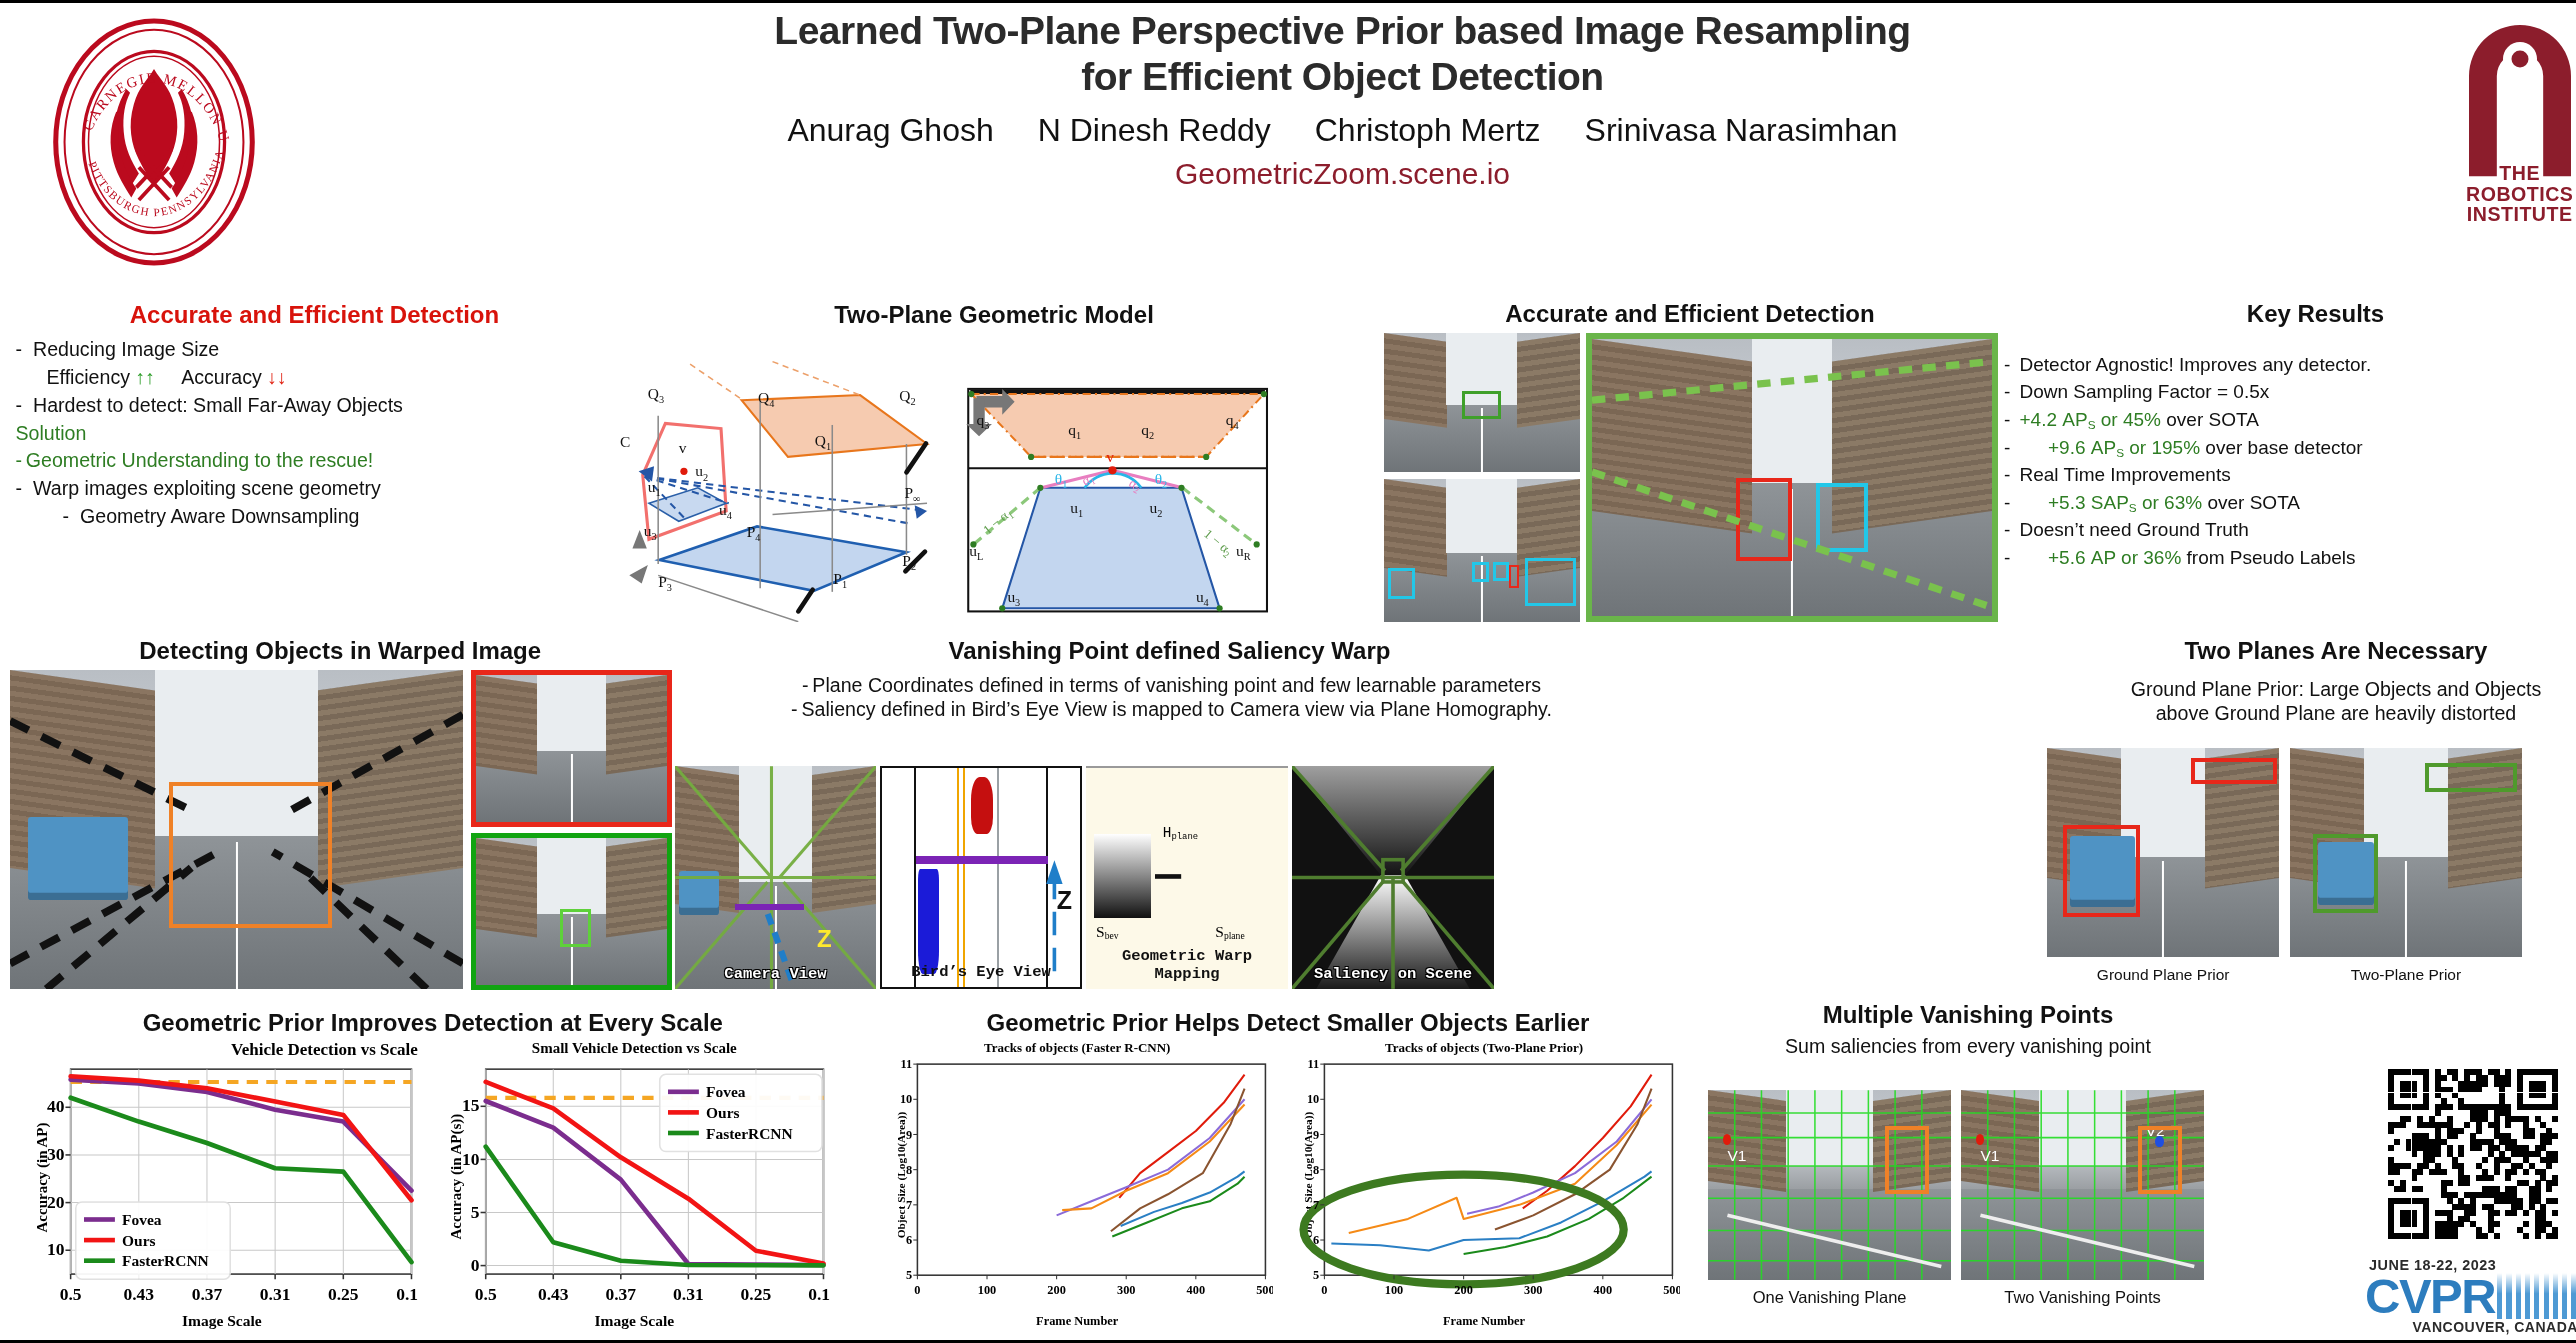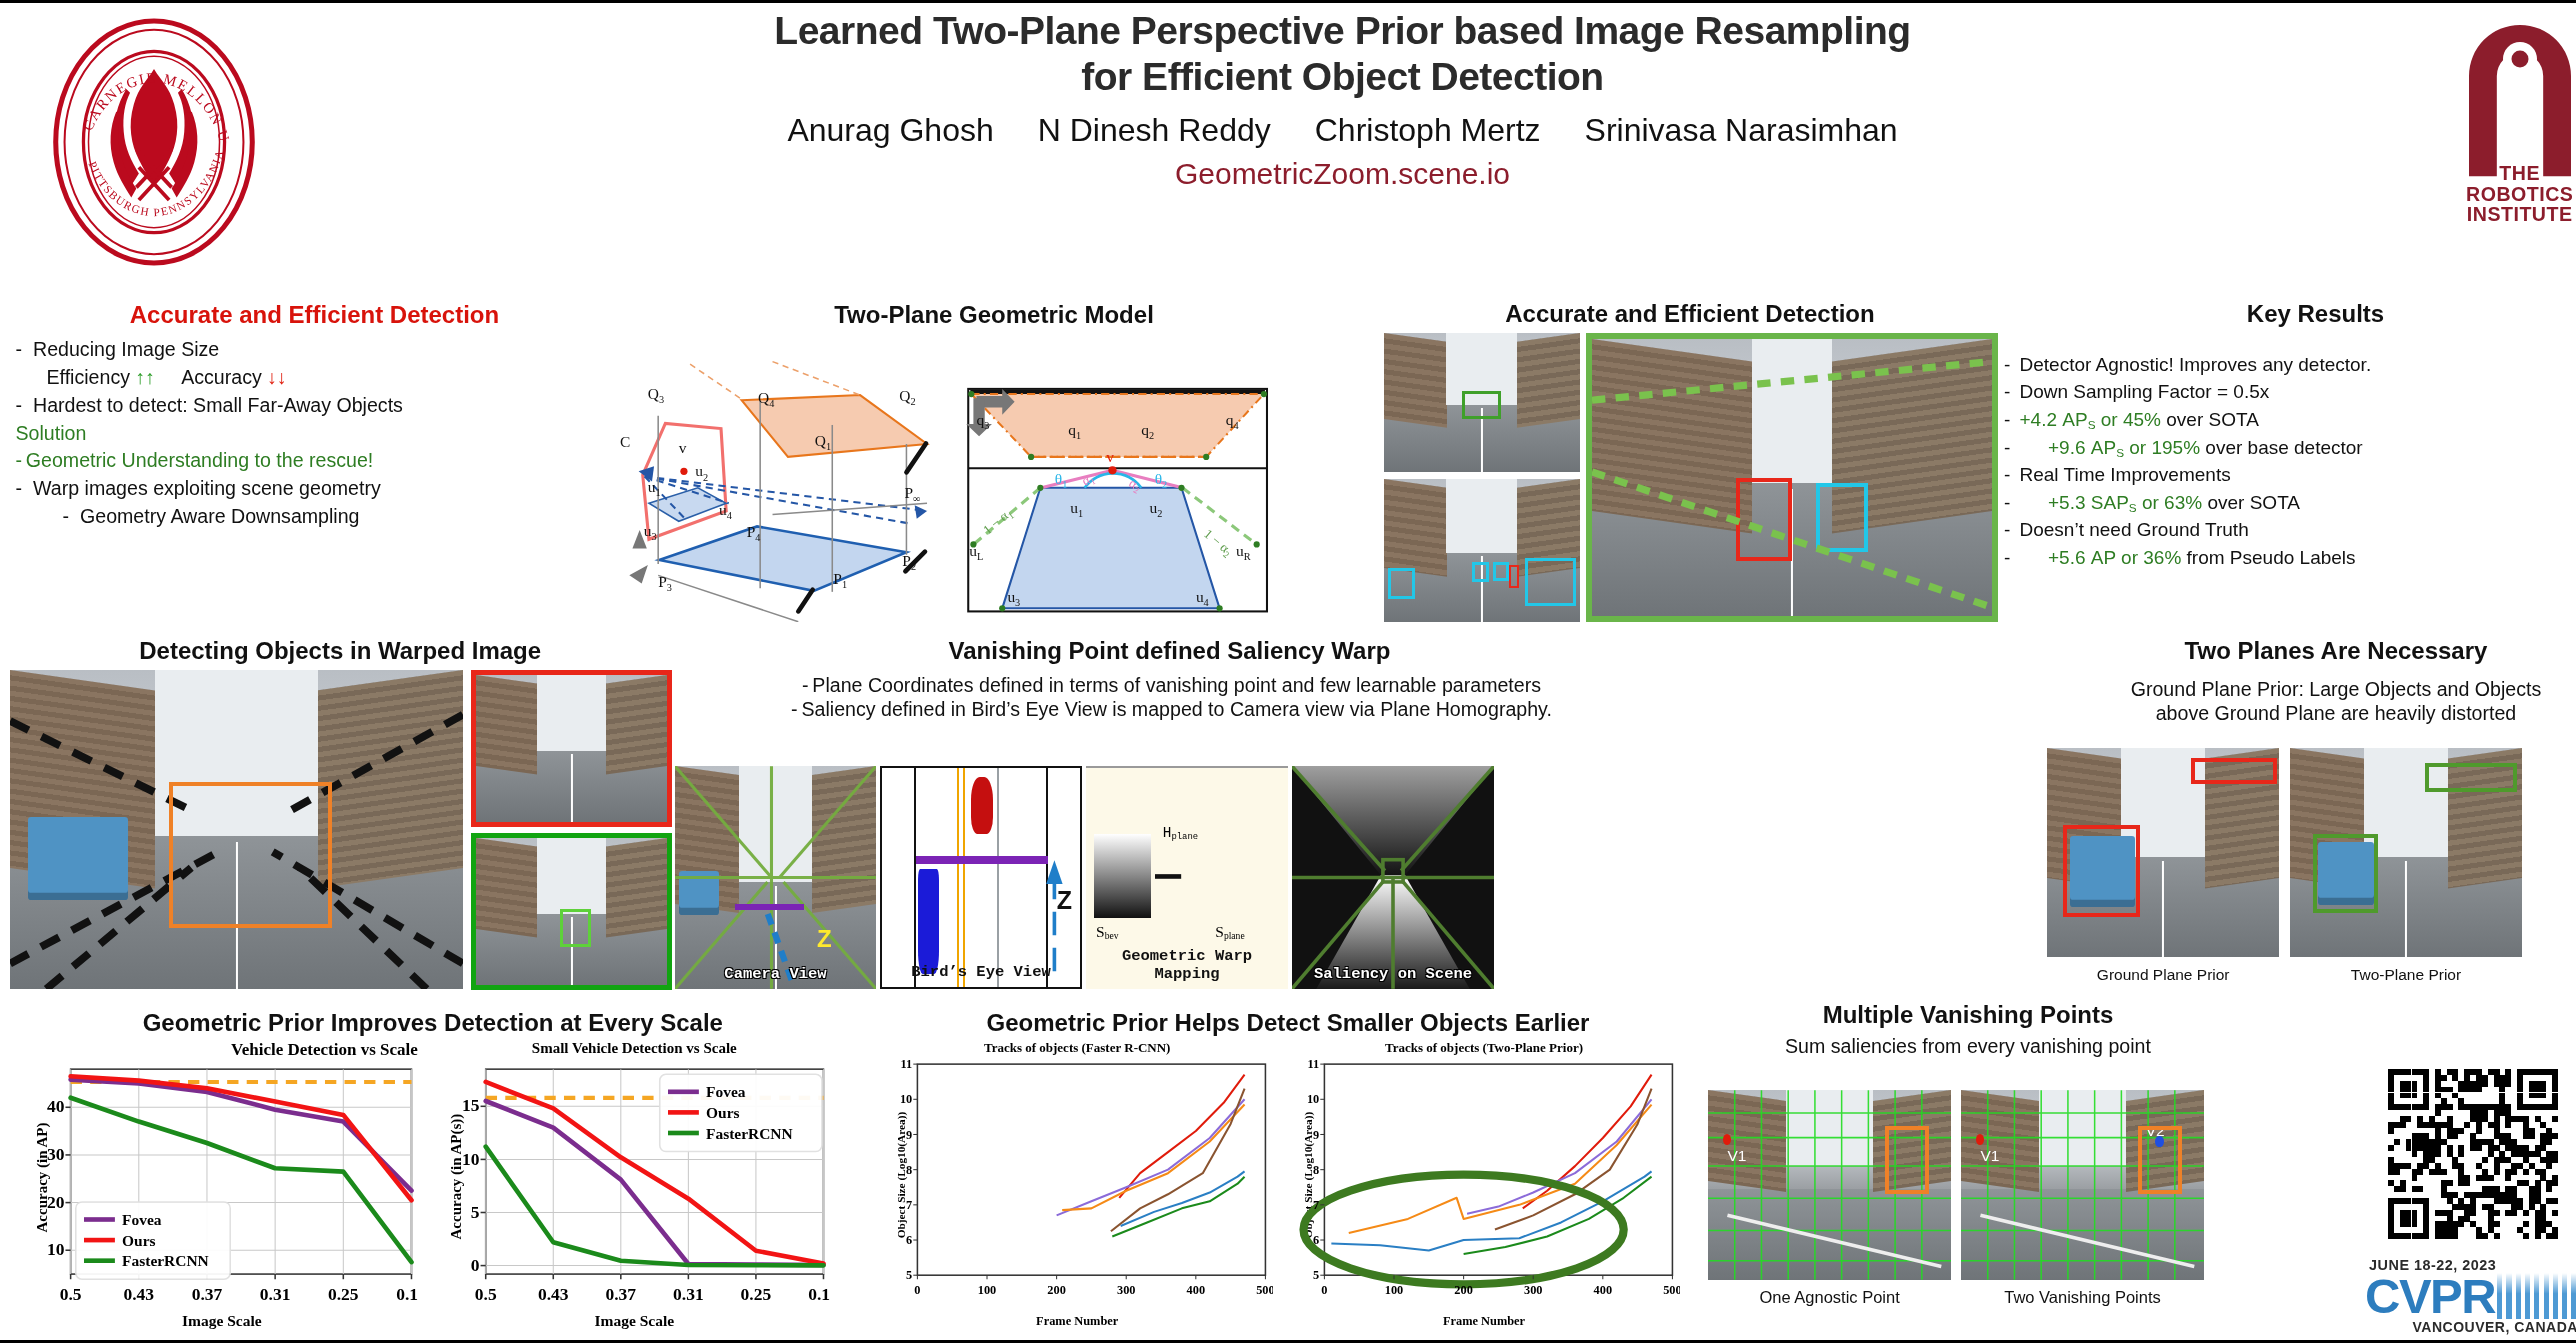--- a/index.html
+++ b/index.html
@@ -745,21 +745,21 @@
             <line x1="66%" y1="0" x2="66%" y2="100%"></line>
           <line x1="77%" y1="0" x2="77%" y2="100%"></line>
             <line x1="88%" y1="0" x2="88%" y2="100%"></line>
         </g>
         <line x1="8%" y1="66%" x2="96%" y2="93%" stroke="#eee" stroke-width="7"></line>
       </svg>
       <div style="position:absolute;left:6%;top:23%;width:8.2px;height:11.3px;border-radius:50%;background:#e01b0b;"></div>
       <div style="position:absolute;left:8%;top:30%;color:#fff;font-size:15.5px;">V1</div>
       <div class="box-org" style="left:73%;top:19%;width:18%;height:36%;"></div>
     </div>
-    <div class="caption" style="position:absolute;left:3.1px;top:282px;width:243px;font-size:16.5px;">One Agnostic Point</div>
+    <div class="caption" style="position:absolute;left:3.1px;top:282px;width:243px;font-size:16.5px;">One Vanishing Plane</div>
 
     <div class="ph street" style="position:absolute;left:256px;top:88px;width:243px;height:190px;">
       <div class="bldgL" style="height:48%"></div>
         <div class="bldgR" style="height:48%"></div>
       <div class="sky" style="height:40%"></div>
       <svg style="position:absolute;inset:0;width:100%;height:100%;" aria-hidden="true" viewBox="0 0 472 368" width="243" height="190">
         <g stroke="#22dd22" stroke-width="3" opacity=".9">
           <line x1="0" y1="12%" x2="100%" y2="12%"></line>
             <line x1="0" y1="25%" x2="100%" y2="25%"></line>
           <line x1="0" y1="40%" x2="100%" y2="40%"></line>

